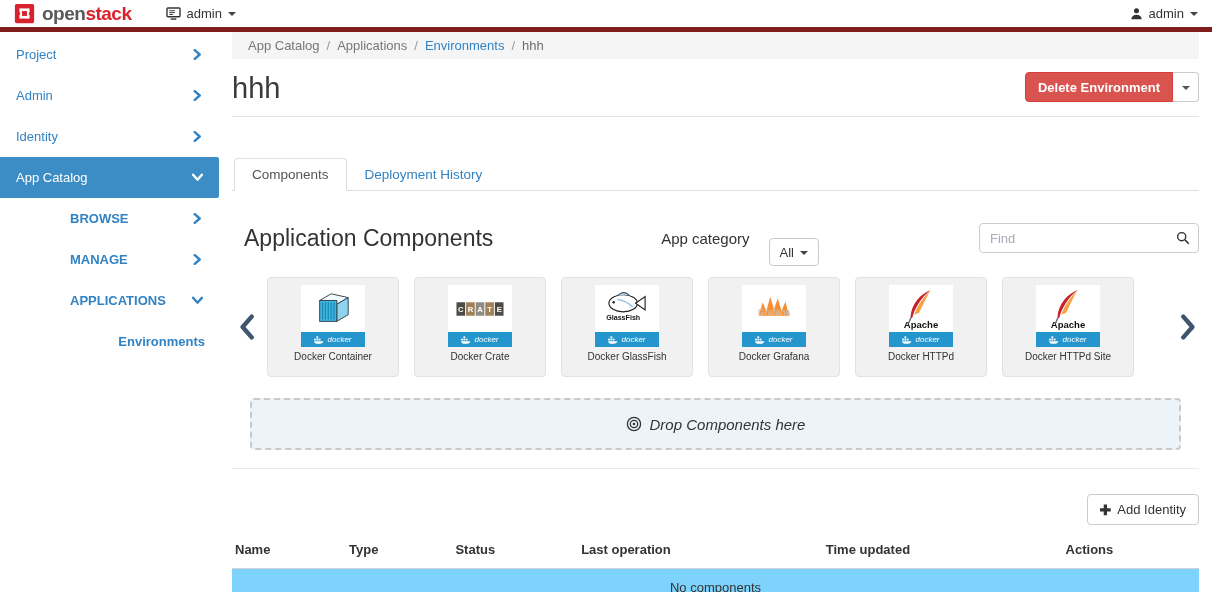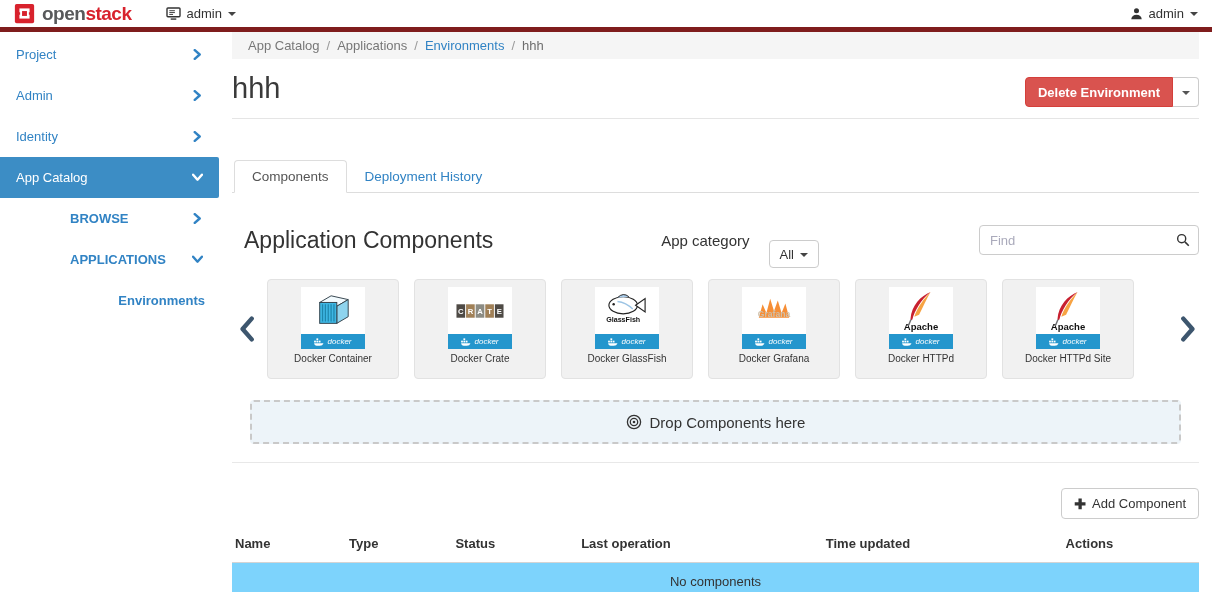--- a/index.html
+++ b/index.html
@@ -33,21 +33,21 @@
   .chev.down svg { transform:rotate(90deg); }
   
   .main { flex:1; padding:0 13px; min-width:0; }
   .breadcrumb { height:27px; background:#f5f5f5; display:flex; align-items:center;
     padding:0 16px; font-size:13px; color:#777; }
   .breadcrumb .sep { margin:0 7px; color:#999; }
   .breadcrumb .bc-link { color:var(--link,#3183c4); cursor:pointer; }
   .breadcrumb .bc-current { color:#6e6e6e; }
   .page-header { margin-top:13px; display:flex; align-items:flex-start; }
   .page-title { font-size:29px; font-weight:400; color:#3a3a3a; margin:0; line-height:1.15; }
-  .btn-group { margin-left:auto; margin-top:5px; display:flex; }
+  .btn-group { margin-left:auto; display:flex; }
   .btn-danger { background:var(--danger,#d9534f); color:#fff; border:1px solid #d43f3a;
     font-size:13px; padding:0 12px; height:30px; border-radius:4px 0 0 4px;
     font-family:inherit; cursor:pointer; font-weight:bold;}
   .btn-caret-split { width:26px; height:30px; background:#fff; border:1px solid #ccc;
     border-left:none; border-radius:0 4px 4px 0; cursor:pointer;
     display:flex; align-items:center; justify-content:center; }
   .title-hr { border:none; border-top:1px solid #e5e5e5; margin:11px 0 0 0; }
   
   .tabs { margin-top:41px; border-bottom:1px solid #ddd; display:flex; padding-left:2px; }
   .tab { padding:8px 17px; font-size:13.5px; cursor:pointer; margin-bottom:-1px; }
@@ -76,23 +76,23 @@
     border-radius:4px; display:flex; flex-direction:column; align-items:center;
     padding-top:7px; cursor:grab; }
   .appicon { width:64px; display:flex; flex-direction:column; align-items:center; }
   .appicon .img { width:64px; height:47px; background:#fff; display:flex;
     align-items:center; justify-content:center; overflow:hidden; }
   .ribbon { width:64px; height:15px; background:var(--docker-blue,#2496cd); color:#fff;
     font-size:8px; display:flex; align-items:center; justify-content:center; gap:3px;
     font-style:italic; }
   .card-label { margin-top:4px; font-size:10px; color:#333; }
   
-  .drop-zone { margin:21px 18px 0 18px; height:44px; background:var(--drop-bg,#edf4f9);
+  .drop-zone { margin:21px 18px 0 18px; height:52px; background:var(--drop-bg,#edf4f9);
     border:2px dashed #c9c9c9; border-radius:4px; display:flex; align-items:center;
-    justify-content:center; gap:8px; font-size:15px; color:#333; }
+    justify-content:center; gap:8px; font-size:15px; color:#333;font-style:italic; }
   .section-divider { margin-top:18px; border-bottom:1px solid #e8e8e8; }
   
   .table-actions { margin-top:25px; display:flex; justify-content:flex-end; }
   .btn-add { background:#fff; border:1px solid #ccc; border-radius:4px; height:31px;
     padding:0 12px; font-size:13px; color:#333; display:flex; align-items:center; gap:6px;
     cursor:pointer; font-family:inherit; }
   .btn-add .plus { font-weight:bold; font-size:14px; }
   table.comp-table { width:100%; margin-top:6px; border-collapse:collapse; }
   .comp-table th { text-align:left; font-size:13px; font-weight:bold; color:#333;
     padding:11px 8px 11px 3px; border-bottom:1px solid #d4d4d4; }
@@ -176,20 +176,28 @@
     </div>
     <div class="side-item sub">
       <span class="lbl">BROWSE</span>
       <span class="chev">
           <svg width="11" height="11" viewBox="0 0 10 10">
             <path d="M2.5 1 7 5 2.5 9" fill="none" stroke="currentColor" stroke-width="2.2" stroke-linecap="round" stroke-linejoin="round"></path>
           </svg>
         </span>
     </div>
     <div class="side-item sub">
+      <span class="lbl">MANAGE</span>
+      <span class="chev">
+          <svg width="11" height="11" viewBox="0 0 10 10">
+            <path d="M2.5 1 7 5 2.5 9" fill="none" stroke="currentColor" stroke-width="2.2" stroke-linecap="round" stroke-linejoin="round"></path>
+          </svg>
+        </span>
+    </div>
+    <div class="side-item sub">
       <span class="lbl">APPLICATIONS</span>
       <span class="chev down">
           <svg width="11" height="11" viewBox="0 0 10 10">
             <path d="M2.5 1 7 5 2.5 9" fill="none" stroke="currentColor" stroke-width="2.2" stroke-linecap="round" stroke-linejoin="round"></path>
           </svg>
         </span>
     </div>
     <div class="side-item leaf">
       <span>Environments</span>
     </div>
@@ -417,21 +425,21 @@
         </svg>
       </span>
       <span>Drop Components here</span>
     </div>
 
     <div class="section-divider"></div>
 
     <div class="table-actions">
       <button class="btn-add">
         <span class="plus">✚</span>
-        <span>Add Component</span>
+        <span>Add Identity</span>
       </button>
     </div>
 
     <table class="comp-table">
       <thead>
         <tr>
           <th style="width:11.8%">Name</th>
           <th style="width:11%">Type</th>
           <th style="width:13%">Status</th>
           <th style="width:25.3%">Last operation</th>

